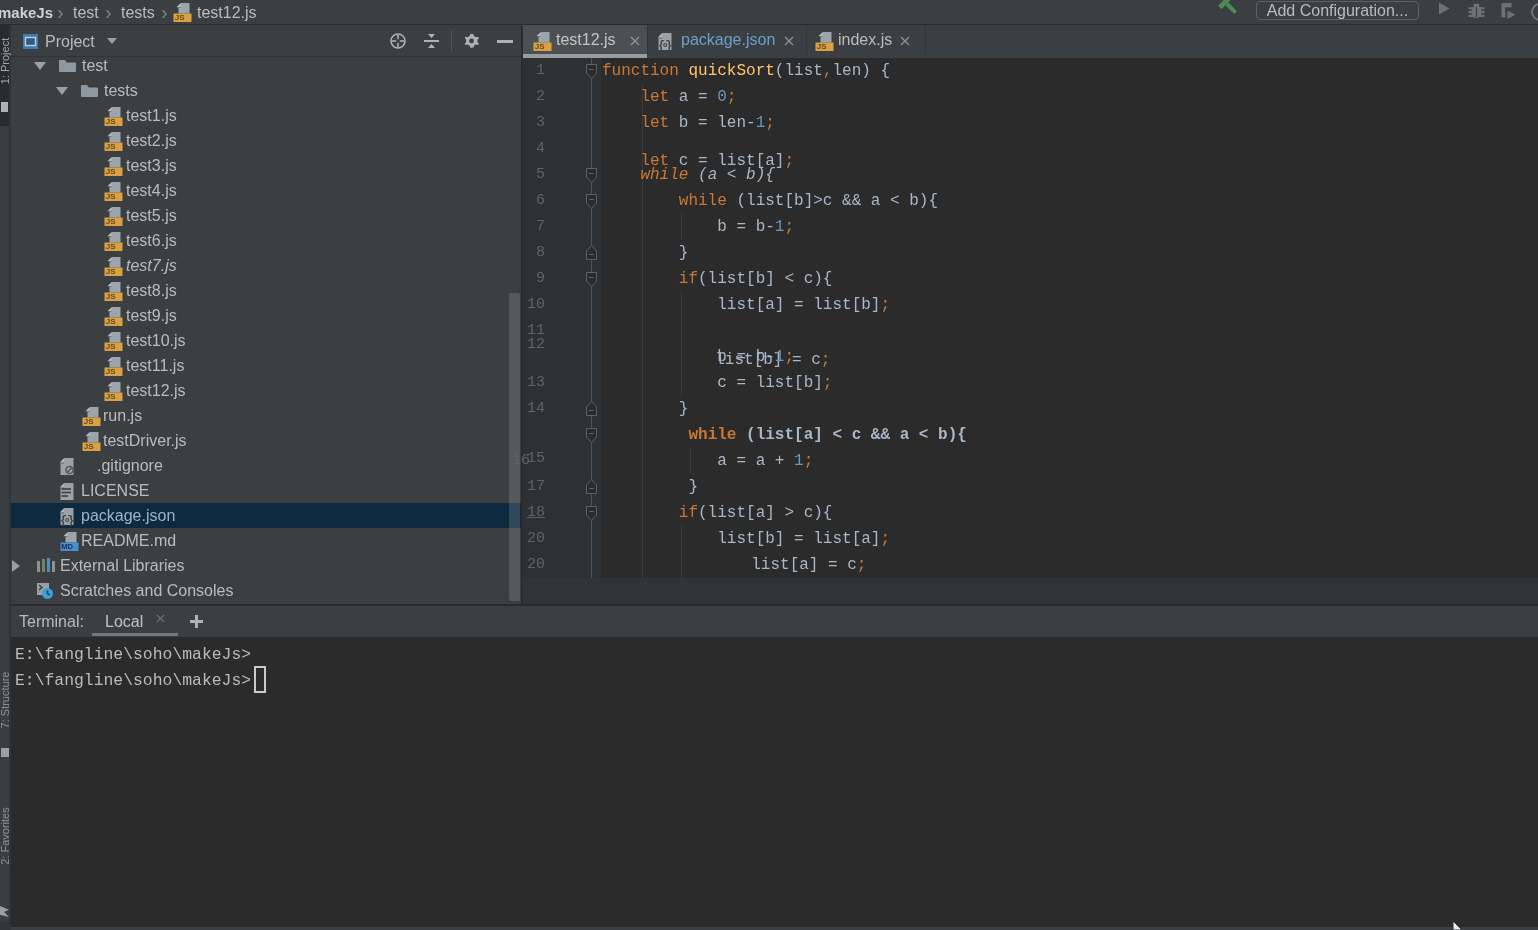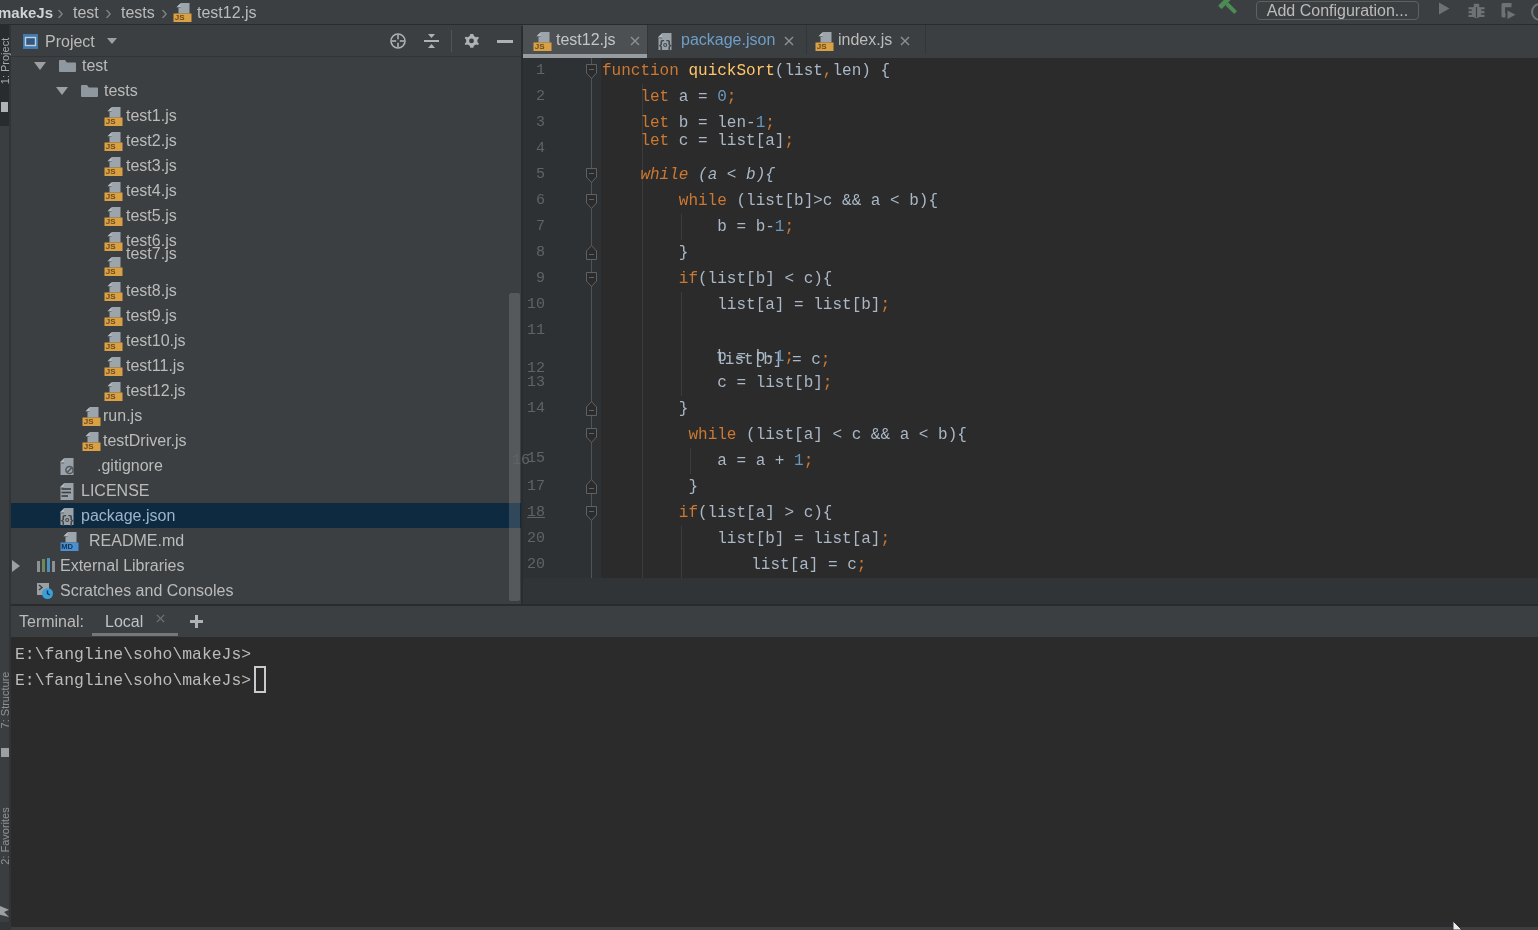--- a/index.html
+++ b/index.html
@@ -187,21 +187,21 @@
     <text x="1.8" y="17.4" font-size="8" font-weight="bold" fill="#6b4a1f" font-family="Liberation Sans">JS</text>
   </svg>
     <div class="abs ui row" style="left:126px;top:228px;">test6.js</div>
     <svg class="abs" style="left:104px;top:257px;" width="19" height="19" viewBox="0 0 19 19">
     <path d="M8 0 L16.5 0 L16.5 10.5 L5.5 10.5 L5.5 2.6 Z" fill="#9da5ac"></path>
     <path d="M7.6 0.2 L7.6 4.2 L3.4 4.2 Z" fill="#b3bac0"></path>
     <path d="M7.6 4.2 L3.4 4.2 L5.5 5.1 L7.6 5.1 Z" fill="#62686e"></path>
     <rect x="0.5" y="10.5" width="18" height="8.5" fill="#d9a144"></rect>
     <text x="1.8" y="17.4" font-size="8" font-weight="bold" fill="#6b4a1f" font-family="Liberation Sans">JS</text>
   </svg>
-    <div class="abs ui row" style="left:126px;top:241px;">test7.js</div>
+    <div class="abs ui row" style="left:126px;top:253px;font-style:italic;">test7.js</div>
     <svg class="abs" style="left:104px;top:282px;" width="19" height="19" viewBox="0 0 19 19">
     <path d="M8 0 L16.5 0 L16.5 10.5 L5.5 10.5 L5.5 2.6 Z" fill="#9da5ac"></path>
     <path d="M7.6 0.2 L7.6 4.2 L3.4 4.2 Z" fill="#b3bac0"></path>
     <path d="M7.6 4.2 L3.4 4.2 L5.5 5.1 L7.6 5.1 Z" fill="#62686e"></path>
     <rect x="0.5" y="10.5" width="18" height="8.5" fill="#d9a144"></rect>
     <text x="1.8" y="17.4" font-size="8" font-weight="bold" fill="#6b4a1f" font-family="Liberation Sans">JS</text>
   </svg>
     <div class="abs ui row" style="left:126px;top:278px;">test8.js</div>
     <svg class="abs" style="left:104px;top:307px;" width="19" height="19" viewBox="0 0 19 19">
     <path d="M8 0 L16.5 0 L16.5 10.5 L5.5 10.5 L5.5 2.6 Z" fill="#9da5ac"></path>
@@ -276,21 +276,21 @@
       <circle cx="7.2" cy="13" r="1.5" fill="none" stroke="#43474a" stroke-width="1.1"></circle>
   </svg>
     <div class="abs ui row" style="left:81px;top:503px;color:#9db4c8;">package.json</div>
     <svg class="abs" style="left:60px;top:532px;" width="19" height="19" viewBox="0 0 19 19">
     <path d="M8 0 L16.5 0 L16.5 10.5 L5.5 10.5 L5.5 2.6 Z" fill="#9da5ac"></path>
     <path d="M7.6 0.2 L7.6 4.2 L3.4 4.2 Z" fill="#b3bac0"></path>
     <path d="M7.6 4.2 L3.4 4.2 L5.5 5.1 L7.6 5.1 Z" fill="#62686e"></path>
     <rect x="0.5" y="10.5" width="18" height="8.5" fill="#4a8fd0"></rect>
     <text x="1.2" y="17.4" font-size="7.6" font-weight="bold" fill="#123356" font-family="Liberation Sans">MD</text>
   </svg>
-    <div class="abs ui row" style="left:81px;top:528px;margin-left:8px;">README.md</div>
+    <div class="abs ui row" style="left:81px;top:528px;">README.md</div>
     <div class="abs" style="left:12px;top:560px;width:0;height:0;border-top:6px solid transparent;border-bottom:6px solid transparent;border-left:8px solid #9da0a2;"></div>
     <svg class="abs" style="left:36px;top:557px;" width="19" height="17" viewBox="0 0 19 17">
     <rect x="1" y="4" width="3" height="11" fill="#8e9193"></rect>
     <rect x="6" y="2" width="3" height="13" fill="#71865a"></rect>
     <rect x="11" y="1" width="3" height="14" fill="#4f8fbb"></rect>
     <rect x="16" y="4" width="3" height="11" fill="#8e9193"></rect>
   </svg>
     <div class="abs ui row" style="left:60px;top:553px;">External Libraries</div>
     <svg class="abs" style="left:36px;top:582px;" width="19" height="18" viewBox="0 0 19 18">
     <rect x="1" y="1" width="12" height="12" fill="#9da0a2"></rect>
@@ -368,46 +368,46 @@
     <div class="lnum" style="left:505px;top:84px;">2</div>
     <div class="lnum" style="left:505px;top:110px;">3</div>
     <div class="lnum" style="left:505px;top:136px;">4</div>
     <div class="lnum" style="left:505px;top:162px;">5</div>
     <div class="lnum" style="left:505px;top:188px;">6</div>
     <div class="lnum" style="left:505px;top:214px;">7</div>
     <div class="lnum" style="left:505px;top:240px;">8</div>
     <div class="lnum" style="left:505px;top:266px;">9</div>
     <div class="lnum" style="left:505px;top:292px;">10</div>
     <div class="lnum" style="left:505px;top:318px;">11</div>
-    <div class="lnum" style="left:505px;top:356px;">12</div>
+    <div class="lnum" style="left:505px;top:332px;">12</div>
     <div class="lnum" style="left:505px;top:370px;">13</div>
     <div class="lnum" style="left:505px;top:396px;">14</div>
     <div class="lnum" style="left:505px;top:422px;margin-top:24px;">15</div>
     <div class="lnum" style="left:490px;top:448px;">16</div>
     <div class="lnum" style="left:505px;top:474px;">17</div>
     <div class="lnum" style="left:505px;top:500px;text-decoration:underline;">18</div>
     <div class="lnum" style="left:505px;top:526px;">20</div>
     <div class="lnum" style="left:505px;top:552px;">20</div>
   </div>
 <div id="code">
     <div class="codeline" style="left:602px;top:58px;"><span class="kw">function</span> <span class="fn">quickSort</span>(list<span class="sep">,</span>len) {</div>
     <div class="codeline" style="left:602px;top:84px;">    <span class="kw">let</span> a = <span class="num">0</span><span class="sep">;</span></div>
     <div class="codeline" style="left:602px;top:110px;">    <span class="kw">let</span> b = len-<span class="num">1</span><span class="sep">;</span></div>
-    <div class="codeline" style="left:602px;top:128px;text-align:center;">    <span class="kw">let</span> c = list[a]<span class="sep">;</span></div>
+    <div class="codeline" style="left:602px;top:148px;text-align:center;">    <span class="kw">let</span> c = list[a]<span class="sep">;</span></div>
     <div class="codeline" style="left:602px;top:162px;font-style:italic;">    <span class="kw">while</span> (a &lt; b){</div>
     <div class="codeline" style="left:602px;top:188px;">        <span class="kw">while</span> (list[b]&gt;c &amp;&amp; a &lt; b){</div>
     <div class="codeline" style="left:602px;top:214px;">            b = b-<span class="num">1</span><span class="sep">;</span></div>
     <div class="codeline" style="left:602px;top:240px;">        }</div>
     <div class="codeline" style="left:602px;top:266px;">        <span class="kw">if</span>(list[b] &lt; c){</div>
     <div class="codeline" style="left:602px;top:292px;">            list[a] = list[b]<span class="sep">;</span></div>
     <div class="codeline" style="left:600px;top:318px;margin-top:29px;">            list[b] = c<span class="sep">;</span></div>
     <div class="codeline" style="left:602px;top:344px;">            b = b-<span class="num">1</span><span class="sep">;</span></div>
     <div class="codeline" style="left:602px;top:370px;">            c = list[b]<span class="sep">;</span></div>
     <div class="codeline" style="left:602px;top:396px;">        }</div>
-    <div class="codeline" style="left:602px;top:422px;">         <span class="kw">while</span> (list[a] &lt; c &amp;&amp; a &lt; b){</div>
+    <div class="codeline" style="left:602px;top:422px;font-weight:bold;">         <span class="kw">while</span> (list[a] &lt; c &amp;&amp; a &lt; b){</div>
     <div class="codeline" style="left:602px;top:448px;">            a = a + <span class="num">1</span><span class="sep">;</span></div>
     <div class="codeline" style="left:602px;top:474px;">         }</div>
     <div class="codeline" style="left:602px;top:500px;">        <span class="kw">if</span>(list[a] &gt; c){</div>
     <div class="codeline" style="left:602px;top:526px;">            list[b] = list[a]<span class="sep">;</span></div>
     <div class="codeline" style="left:636px;top:552px;">            list[a] = c<span class="sep">;</span></div>
   </div>
 
 <div class="abs" style="left:642px;top:84px;width:1px;height:494px;background:#3a3d3f;"></div>
 <div class="abs" style="left:681px;top:214px;width:1px;height:26px;background:#3a3d3f;"></div>
 <div class="abs" style="left:681px;top:292px;width:1px;height:104px;background:#3a3d3f;"></div>

